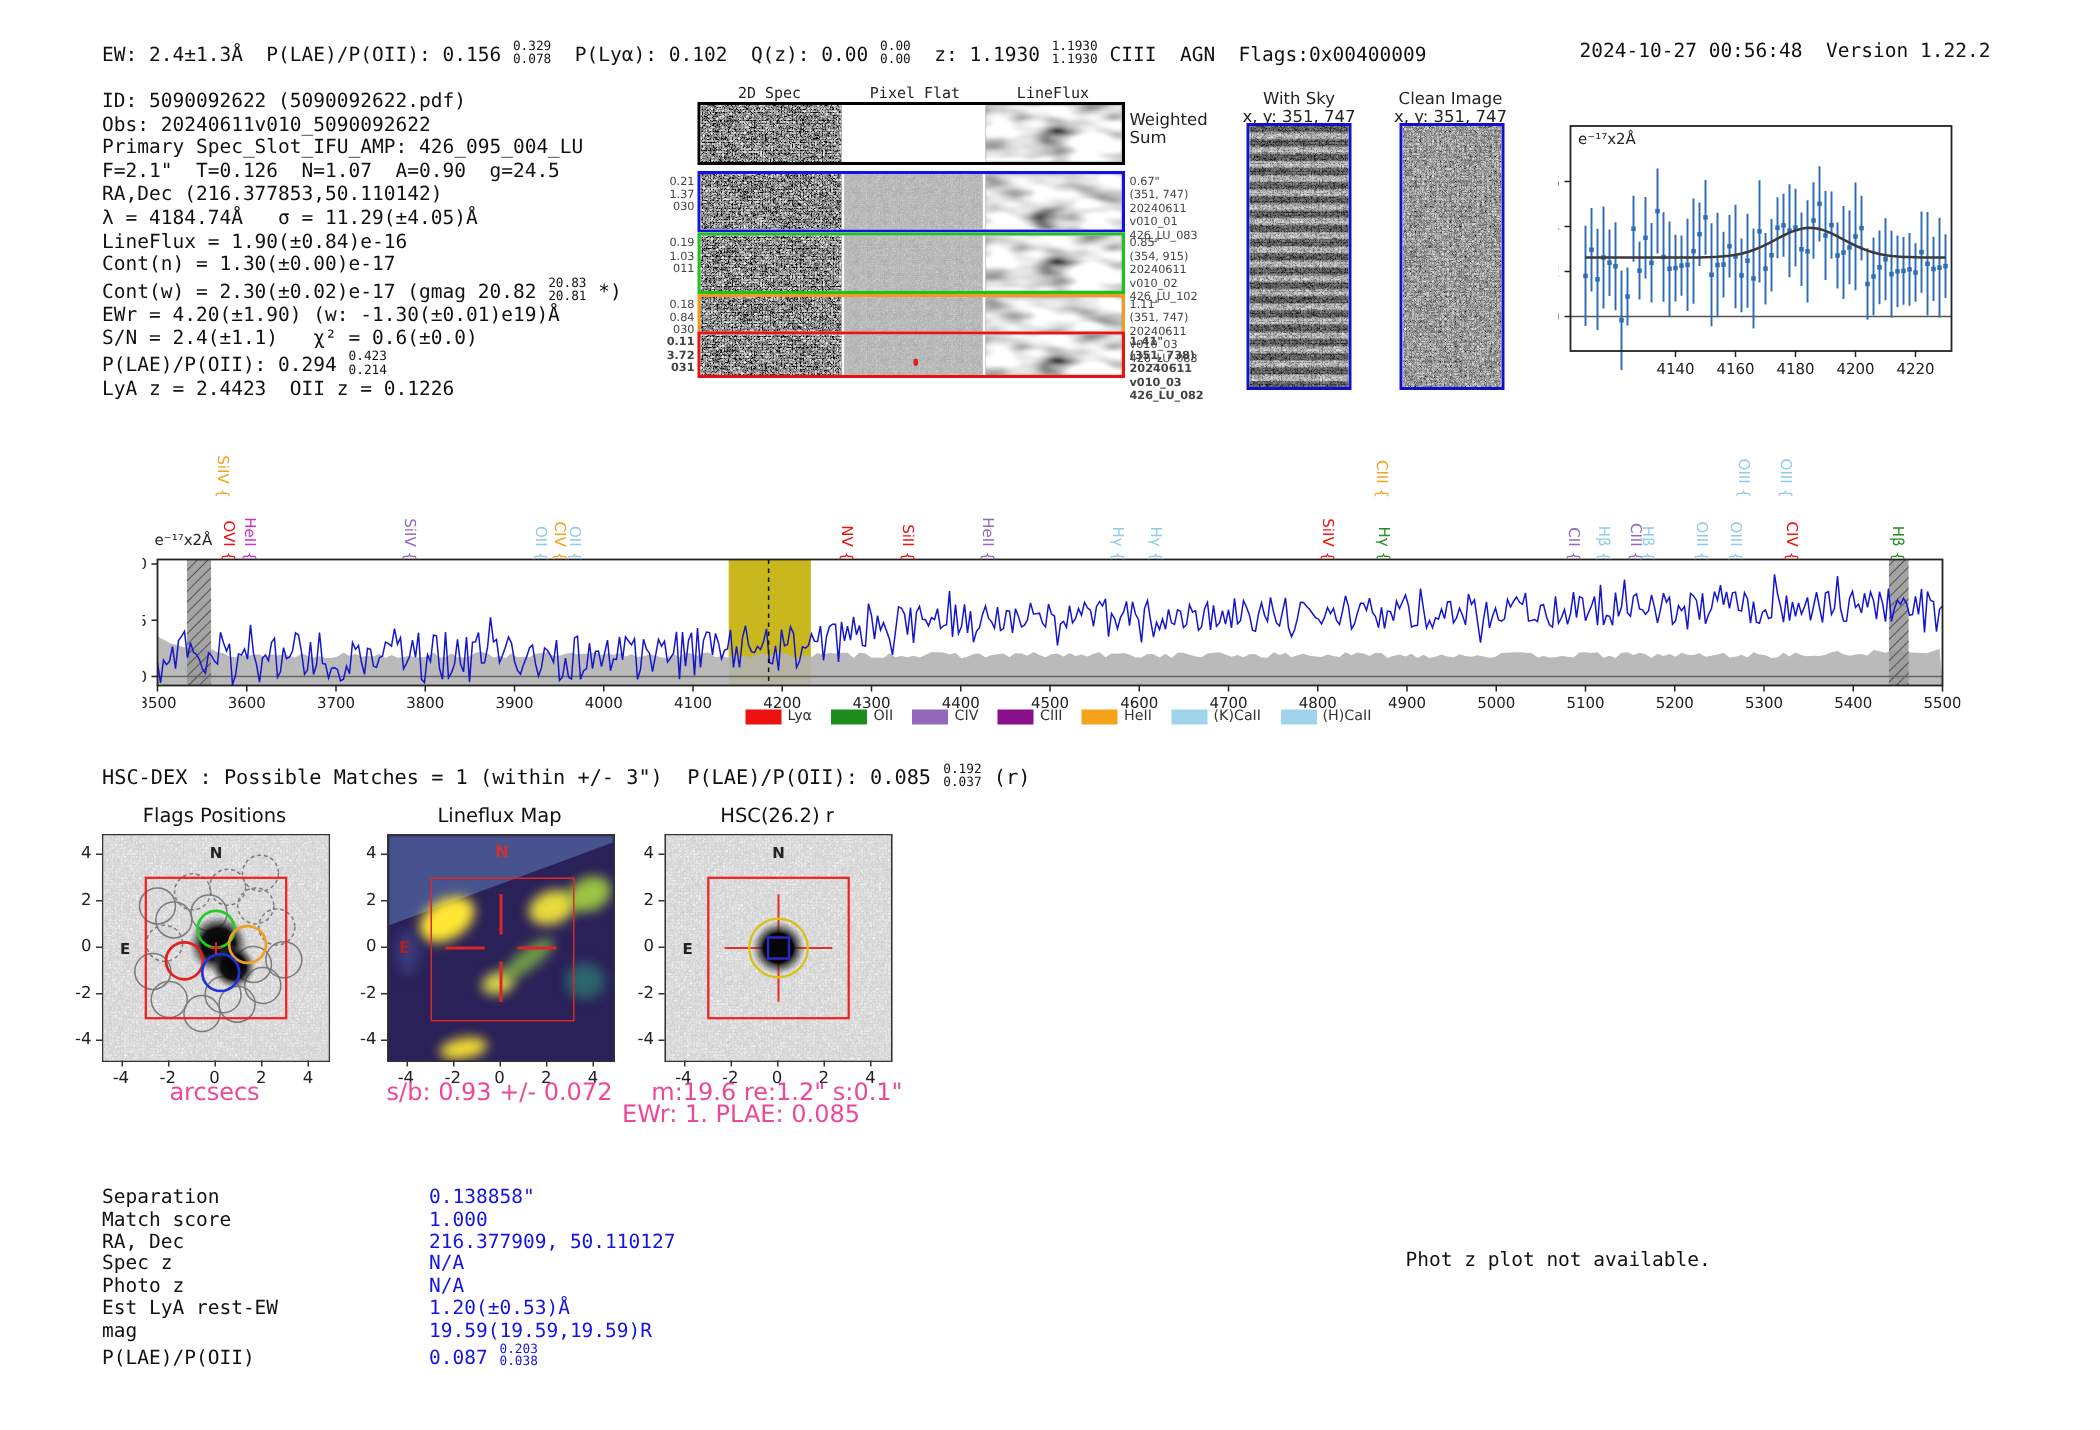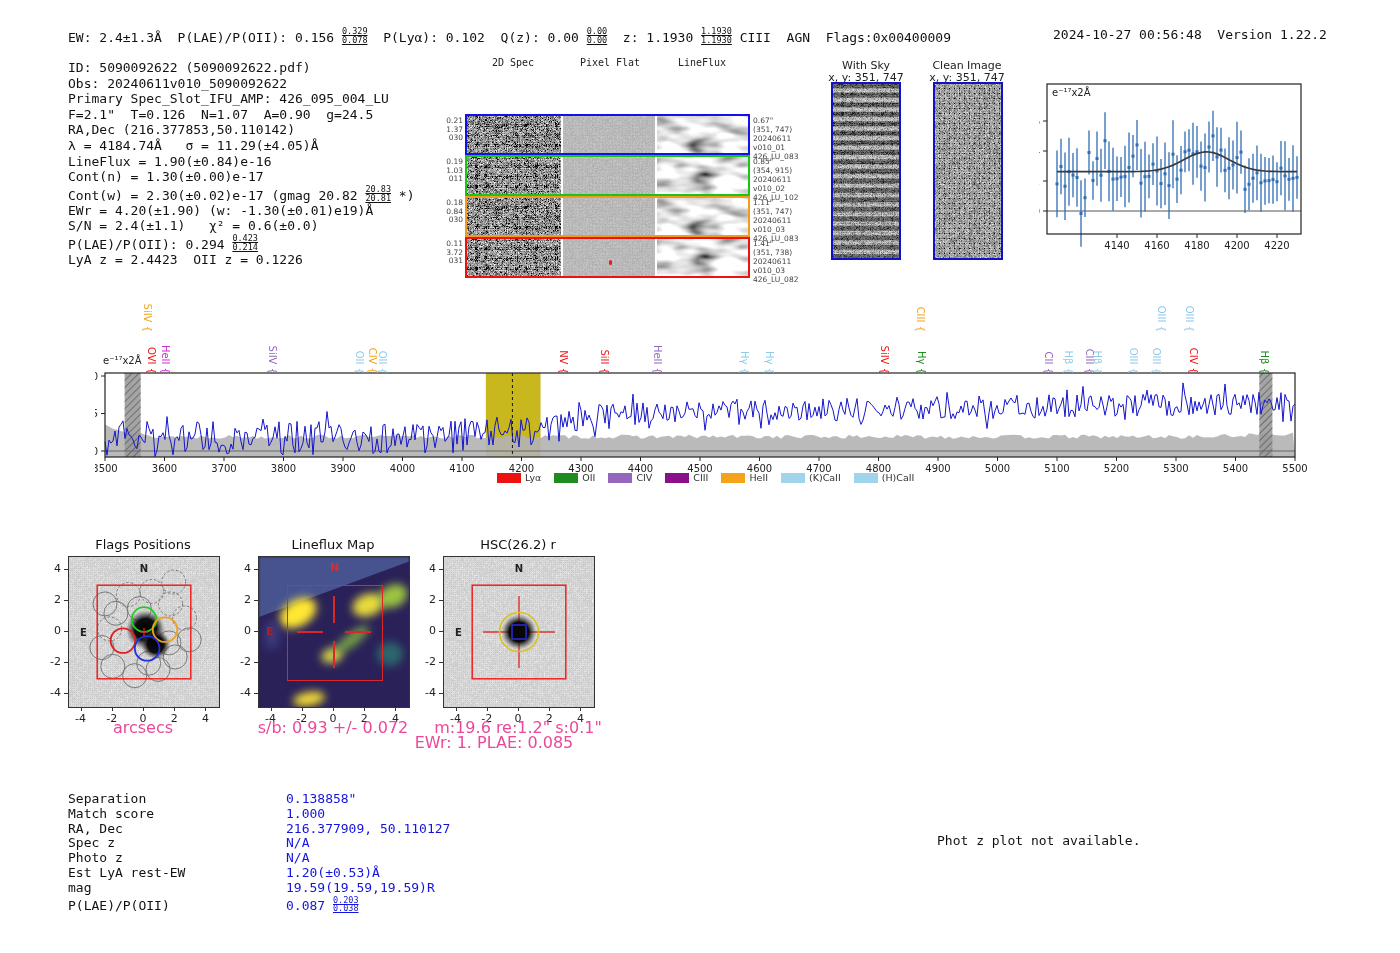--- a/index.html
+++ b/index.html
@@ -2,21 +2,21 @@
 <html><head>
 <meta charset="utf-8">
 <style>
   html,body{margin:0;padding:0;background:#ffffff;}
   #page{position:relative;width:1400px;height:953px;background:#fff;overflow:hidden;
         font-family:"DejaVu Sans Mono", monospace;color:#111;margin-top:24px;}
   .abs{position:absolute;}
   .mono{font-family:"DejaVu Sans Mono", monospace;white-space:pre;}
   .sans{font-family:"DejaVu Sans", sans-serif;}
   .stack{display:inline-block;vertical-align:-0.15em;font-size:8.5px;line-height:8.8px;text-align:left;}
-  .stack span{display:block;text-decoration:underline;}
+  .stack span{display:block;}
   #hdr-left{left:68px;top:3px;font-size:13px;}
   #hdr-right{left:1053px;top:3px;font-size:13px;}
   #info-block{left:68px;top:36px;font-size:13px;line-height:15.6px;}
   .cut-title{position:absolute;top:33px;width:100px;text-align:center;font-size:10px;color:#222;}
   #cutouts{left:441px;top:44px;width:350px;height:212px;}
   .cutrow{position:absolute;left:0;height:41px;width:350px;}
   .cutleft{position:absolute;left:0;top:3px;width:22px;text-align:right;font-size:7.5px;line-height:8.5px;color:#444;font-family:"DejaVu Sans",sans-serif;}
   .cutimgs{position:absolute;left:24px;top:0;width:285px;height:100%;box-sizing:border-box;border:2px solid #000;display:flex;gap:2px;background:#fff;}
   .cell{height:100%;overflow:hidden;position:relative;background:#8e8e8e;}
   .cell.c1{width:94px;} .cell.c2{width:92px;} .cell.c3{flex:1;}
@@ -149,20 +149,40 @@
 
   <div id="hdr-left" class="abs mono">EW: 2.4±1.3Å  P(LAE)/P(OII): 0.156 <span class="stack"><span>0.329</span><span>0.078</span></span>  P(Lyα): 0.102  Q(z): 0.00 <span class="stack"><span>0.00</span><span>0.00</span></span>  z: 1.1930 <span class="stack"><span>1.1930</span><span>1.1930</span></span> CIII  AGN  Flags:0x00400009</div>
   <div id="hdr-right" class="abs mono">2024-10-27 00:56:48  Version 1.22.2</div>
 
   <div id="info-block" class="abs mono"><div>ID: 5090092622 (5090092622.pdf)</div><div>Obs: 20240611v010_5090092622</div><div>Primary Spec_Slot_IFU_AMP: 426_095_004_LU</div><div>F=2.1"  T=0.126  N=1.07  A=0.90  g=24.5</div><div>RA,Dec (216.377853,50.110142)</div><div>λ = 4184.74Å   σ = 11.29(±4.05)Å</div><div>LineFlux = 1.90(±0.84)e-16</div><div>Cont(n) = 1.30(±0.00)e-17</div><div>Cont(w) = 2.30(±0.02)e-17 (gmag 20.82 <span class="stack"><span>20.83</span><span>20.81</span></span> *)</div><div>EWr = 4.20(±1.90) (w: -1.30(±0.01)e19)Å</div><div>S/N = 2.4(±1.1)   χ² = 0.6(±0.0)</div><div>P(LAE)/P(OII): 0.294 <span class="stack"><span>0.423</span><span>0.214</span></span></div><div>LyA z = 2.4423  OII z = 0.1226</div></div>
 
   <span class="cut-title" style="left:463px">2D Spec</span>
   <span class="cut-title" style="left:560px">Pixel Flat</span>
   <span class="cut-title" style="left:652px">LineFlux</span>
   <div id="cutouts" class="abs">
+      <div class="cutrow" style="top: 0px; height: 42px;">
+        <div class="cutleft"></div>
+        <div class="cutimgs" style="border-color: rgb(0, 0, 0);">
+          <div class="cell c1">
+            <svg preserveAspectRatio="none">
+              <rect width="100%" height="100%" filter="url(#nzfine1)"></rect>
+            </svg>
+          </div>
+          <div class="cell c2 white"></div>
+          <div class="cell c3">
+            <svg preserveAspectRatio="none">
+              <rect width="100%" height="100%" filter="url(#nzsm1)"></rect>
+            </svg>
+          </div>
+        </div>
+        <div class="cutright big">
+          <div>Weighted</div>
+          <div>Sum</div>
+        </div>
+      </div>
       <div class="cutrow" style="top: 46px; height: 41px;">
         <div class="cutleft">
           <div>0.21</div>
           <div>1.37</div>
           <div>030</div>
         </div>
         <div class="cutimgs" style="border-color: rgb(17, 17, 238);">
           <div class="cell c1">
             <svg preserveAspectRatio="none">
               <rect width="100%" height="100%" filter="url(#nzfine2)"></rect>
@@ -242,21 +262,21 @@
           </div>
         </div>
         <div class="cutright">
           <div>1.11"</div>
           <div>(351, 747)</div>
           <div>20240611</div>
           <div>v010_03</div>
           <div>426_LU_083</div>
         </div>
       </div>
-      <div class="cutrow" style="top: 169px; height: 41px;">
+      <div class="cutrow" style="top: 153px; height: 31px; font-weight: bold;">
         <div class="cutleft">
           <div>0.11</div>
           <div>3.72</div>
           <div>031</div>
         </div>
         <div class="cutimgs" style="border-color: rgb(238, 17, 17);">
           <div class="cell c1">
             <svg preserveAspectRatio="none">
               <rect width="100%" height="100%" filter="url(#nzfine1)"></rect>
             </svg>
@@ -563,20 +583,21 @@
       <span class="leg-item">
         <span class="leg-swatch" style="background: rgb(159, 212, 234);"></span>
         <span>(K)CaII</span>
       </span>
       <span class="leg-item">
         <span class="leg-swatch" style="background: rgb(159, 212, 234);"></span>
         <span>(H)CaII</span>
       </span>
     </div>
 
+  <div id="hscdex" class="abs mono">HSC-DEX : Possible Matches = 1 (within +/- 3")  P(LAE)/P(OII): 0.085 <span class="stack"><span>0.192</span><span>0.037</span></span> (r)</div>
 
   <span class="panel-title" style="left:68px">Flags Positions</span>
   <span class="panel-title" style="left:258px">Lineflux Map</span>
   <span class="panel-title" style="left:443px">HSC(26.2) r</span>
 
   <svg id="fiber-svg" class="panelbox" style="left:68px" width="150" height="150">
       <rect width="150" height="150" filter="url(#nzlight)"></rect>
       <circle cx="59.4" cy="37.56" r="12" fill="none" stroke="#7a7a7a" stroke-width="1" stroke-dasharray="2.5 2"></circle>
       <circle cx="82.8" cy="34.44" r="12" fill="none" stroke="#7a7a7a" stroke-width="1" stroke-dasharray="2.5 2"></circle>
       <circle cx="104.64" cy="25.08" r="12" fill="none" stroke="#7a7a7a" stroke-width="1" stroke-dasharray="2.5 2"></circle>

